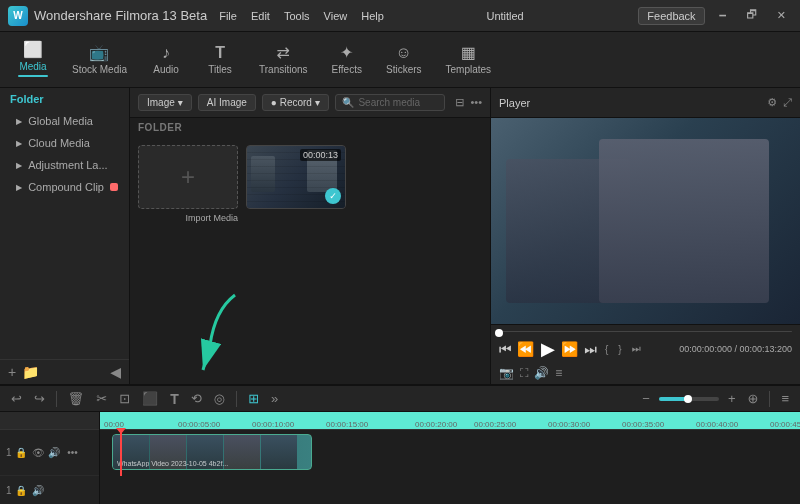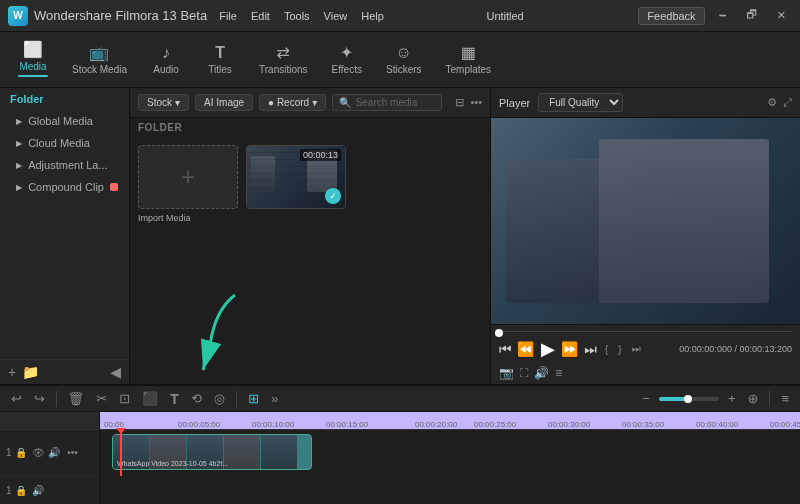--- a/index.html
+++ b/index.html
@@ -41,21 +41,21 @@
 
     
     #media-panel { flex: 1; background: #1e1e1e; display: flex; flex-direction: column; }
     #media-toolbar { height: 30px; background: #252525; display: flex; align-items: center; padding: 0 8px; gap: 6px; border-bottom: 1px solid #111; }
     .media-btn { background: #333; border: 1px solid #444; color: #ccc; font-size: 10px; padding: 2px 8px; border-radius: 3px; cursor: pointer; display: flex; align-items: center; gap: 3px; }
     .media-search { background: #2b2b2b; border: 1px solid #444; border-radius: 3px; padding: 2px 6px; color: #aaa; font-size: 10px; width: 110px; display: flex; align-items: center; gap: 4px; }
     .media-toolbar-icons { display: flex; gap: 6px; margin-left: auto; color: #888; }
 
     #media-folder-label { padding: 4px 8px; font-size: 10px; color: #777; font-weight: 700; letter-spacing: 0.5px; }
     #media-grid { display: flex; flex-wrap: wrap; gap: 8px; padding: 8px; }
-    .media-item { width: 100px; display: flex; flex-direction: column; align-items: flex-start; gap: 4px; cursor: pointer; }
+    .media-item { width: 100px; display: flex; flex-direction: column; align-items: flex-end; gap: 4px; cursor: pointer; }
     .media-thumb { width: 100px; height: 64px; background: #2e2e2e; border-radius: 4px; border: 1px solid #444; display: flex; align-items: center; justify-content: center; position: relative; overflow: hidden; }
     .media-thumb .plus-icon { font-size: 24px; color: #555; }
     .media-thumb .duration { position: absolute; top: 3px; right: 4px; font-size: 9px; color: #ccc; background: rgba(0,0,0,0.6); padding: 1px 3px; border-radius: 2px; }
     .media-thumb .check-badge { position: absolute; bottom: 4px; right: 4px; width: 16px; height: 16px; background: #3ec6d0; border-radius: 50%; display: flex; align-items: center; justify-content: center; font-size: 9px; color: white; }
     .media-name { font-size: 9px; color: #aaa; text-align: center; word-break: break-all; line-height: 1.3; }
     .import-media-thumb { background: #2a2a2a; border: 1px dashed #555; }
 
     
     .video-thumb-img { width: 100%; height: 100%; background: linear-gradient(135deg, #3a3a4a, #2a2a3a); display: flex; align-items: center; justify-content: center; position: relative; }
     .video-thumb-img::after { content: ''; position: absolute; inset: 0; background: repeating-linear-gradient(0deg, transparent, transparent 6px, rgba(0,0,0,0.1) 6px, rgba(0,0,0,0.1) 7px); }
@@ -85,21 +85,21 @@
 
     
     #timeline-area { height: 120px; background: #1a1a1a; border-top: 2px solid #111; display: flex; flex-direction: column; }
     #timeline-toolbar { height: 32px; background: #252525; display: flex; align-items: center; padding: 0 8px; gap: 6px; border-bottom: 1px solid #111; }
     .tl-btn { color: #888; font-size: 13px; cursor: pointer; padding: 2px 3px; }
     .tl-btn.active { color: #3ec6d0; }
     .tl-separator { width: 1px; height: 16px; background: #444; margin: 0 2px; }
     #timeline-content { display: flex; flex: 1; }
     #track-labels { width: 100px; background: #222; border-right: 1px solid #111; display: flex; flex-direction: column; }
     #timeline-tracks { flex: 1; position: relative; overflow: hidden; }
-    #ruler { height: 18px; background: #c4b5fd; border-bottom: 1px solid #333; display: flex; align-items: flex-end; padding-bottom: 2px; font-size: 8px; color: #666; position: relative; padding-left: 4px; gap: 0; }
+    #ruler { height: 18px; background: #5eead4; border-bottom: 1px solid #333; display: flex; align-items: flex-end; padding-bottom: 2px; font-size: 8px; color: #666; position: relative; padding-left: 4px; gap: 0; }
     .ruler-mark { position: absolute; bottom: 0; font-size: 8px; color: #666; }
     #video-track { height: 46px; background: #1e1e1e; position: relative; display: flex; align-items: center; }
     .track-label-row { height: 46px; display: flex; align-items: center; padding: 0 6px; gap: 4px; color: #888; font-size: 10px; border-bottom: 1px solid #2a2a2a; }
 
     
     #video-clip { position: absolute; left: 12px; top: 4px; height: 36px; width: 200px; background: linear-gradient(90deg, #2a6060, #3a8080); border-radius: 4px; border: 1px solid #4aaa90; overflow: hidden; display: flex; align-items: center; }
     .clip-frames { display: flex; height: 100%; gap: 1px; }
     .clip-frame { width: 36px; height: 100%; background: linear-gradient(180deg, #3a5060 0%, #2a3a40 100%); flex-shrink: 0; }
     .clip-frame:nth-child(2n) { background: linear-gradient(180deg, #4a5060 0%, #3a4040 100%); }
     #clip-label { position: absolute; bottom: 2px; left: 4px; font-size: 7px; color: rgba(255,255,255,0.7); white-space: nowrap; overflow: hidden; }
@@ -202,21 +202,21 @@
     <div id="sidebar-footer">
       <span style="color:#888;font-size:14px;cursor:pointer;">+</span>
       <span style="color:#888;font-size:14px;cursor:pointer;">📁</span>
       <span style="color:#888;font-size:14px;cursor:pointer;margin-left:auto;">◀</span>
     </div>
   </div>
 
   <div id="media-panel">
     <div id="media-toolbar">
       <button class="media-btn">
-        <span>Stock</span>
+        <span>Image</span>
         <span>▾</span>
       </button>
       <button class="media-btn">
         <span>AI Image</span>
       </button>
       <button class="media-btn">
         <span>● Record</span>
         <span>▾</span>
       </button>
       <div class="media-search">
@@ -249,25 +249,20 @@
           <span class="duration">00:00:13</span>
           <div class="check-badge">✓</div>
         </div>
       </div>
     </div>
   </div>
 
   <div id="player-panel">
     <div id="player-header">
       <span id="player-label">Player</span>
-      <select id="quality-select">
-        <option>Full Quality</option>
-        <option>1/2</option>
-        <option>1/4</option>
-      </select>
       <div id="player-icons">
         <span style="cursor:pointer;font-size:11px;">⚙</span>
         <span style="cursor:pointer;font-size:11px;">⤢</span>
       </div>
     </div>
     <div id="player-video">
       <div class="vr-scene">
         <div class="vr-bg"></div>
         <div class="vr-kid2"></div>
         <div class="vr-kid"></div>

